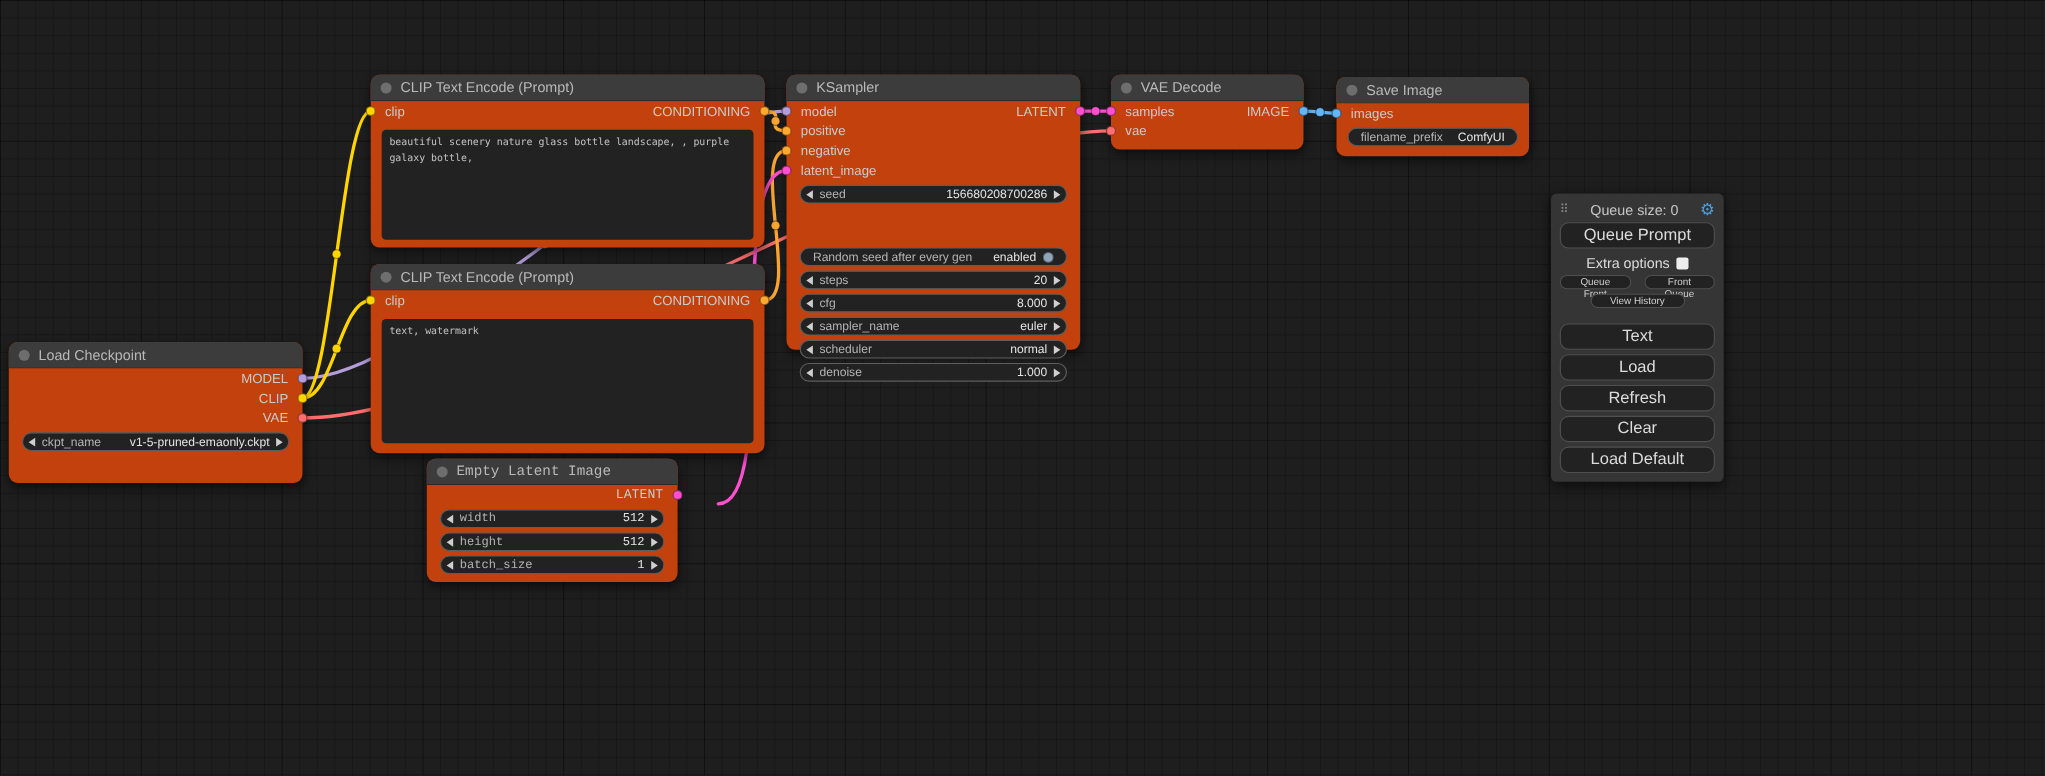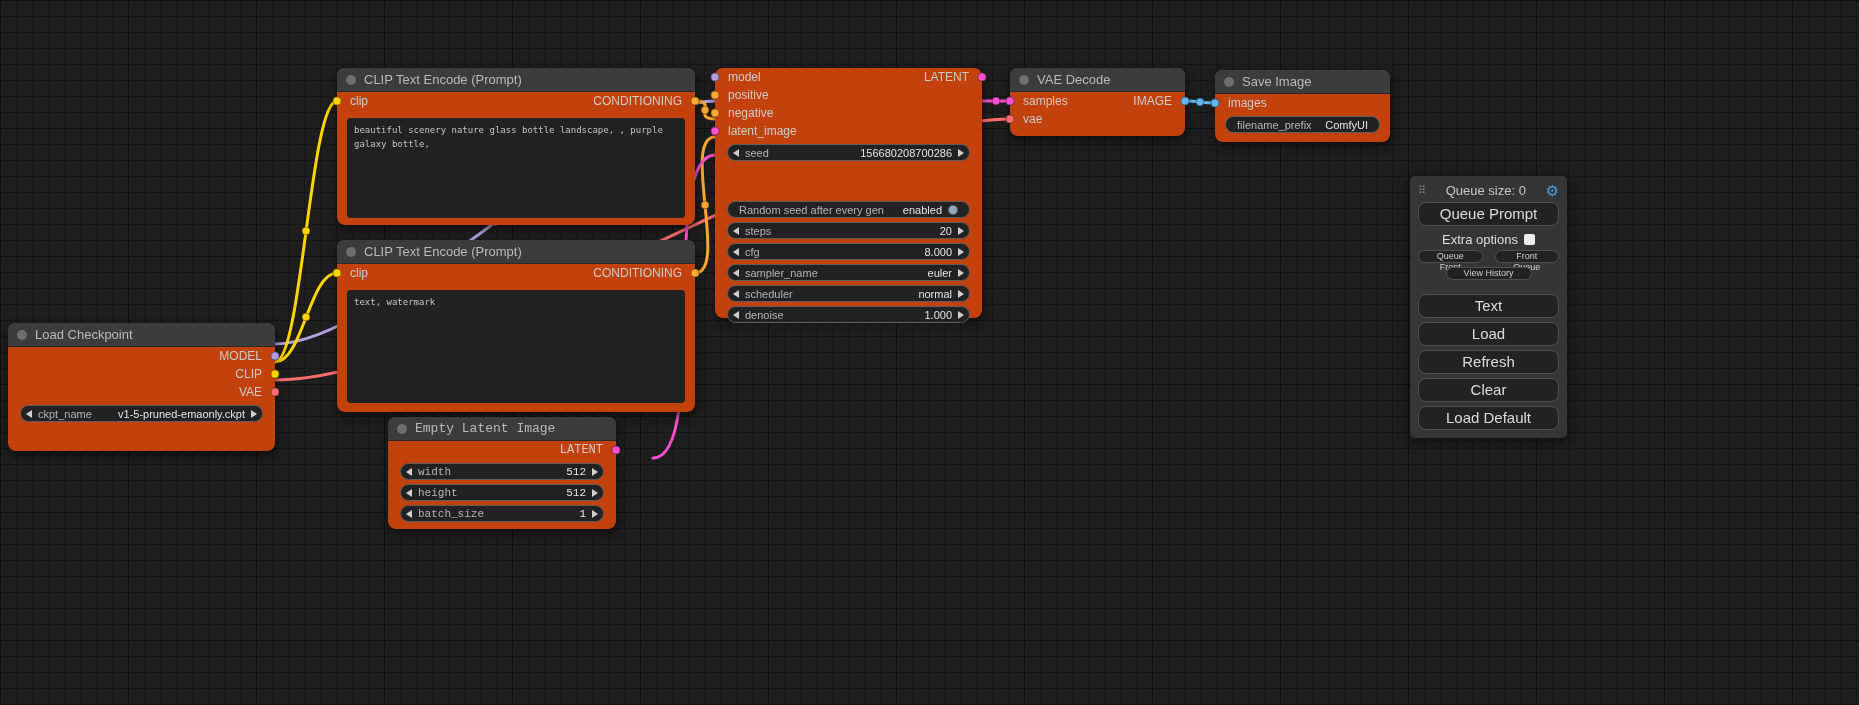--- a/index.html
+++ b/index.html
@@ -134,21 +134,21 @@
   <circle cx="306" cy="231" r="4" stroke="rgba(0,0,0,0.4)" fill="#ffd500"></circle>
   <circle cx="306" cy="317" r="4" stroke="rgba(0,0,0,0.4)" fill="#ffd500"></circle>
   <circle cx="642" cy="249" r="4" stroke="rgba(0,0,0,0.4)" fill="#ff6e6e"></circle>
   <circle cx="705" cy="110" r="4" stroke="rgba(0,0,0,0.4)" fill="#ffa931"></circle>
   <circle cx="705" cy="205" r="4" stroke="rgba(0,0,0,0.4)" fill="#ffa931"></circle>
   <circle cx="684" cy="306" r="4" stroke="rgba(0,0,0,0.4)" fill="#ff4fd1"></circle>
   <circle cx="996" cy="101" r="4" stroke="rgba(0,0,0,0.4)" fill="#ff4fd1"></circle>
   <circle cx="1200" cy="102" r="4" stroke="rgba(0,0,0,0.4)" fill="#64b5f6"></circle>
 </svg>
 
-<div class="node" style="left:8px;top:323px;width:267px;height:128px;">
+<div class="node" style="left:8px;top:311px;width:267px;height:128px;">
   <div class="node-title">
     <span class="title-dot"></span>
     <span>Load Checkpoint</span>
   </div>
   <div class="slot-row right">
     <span>MODEL</span>
     <span class="slot-dot out" style="background: rgb(179, 157, 219);"></span>
   </div>
   <div class="slot-row right">
     <span>CLIP</span>
@@ -217,20 +217,24 @@
   </div>
   <div class="widget">
     <span class="warrow left"></span>
     <span class="wlabel">batch_size</span>
     <span class="wvalue">1</span>
     <span class="warrow right"></span>
   </div>
 </div>
 
 <div class="node" style="left:715px;top:68px;width:267px;height:250px;">
+  <div class="node-title">
+    <span class="title-dot"></span>
+    <span>KSampler</span>
+  </div>
   <div class="slot-row">
     <span>model</span>
     <span>LATENT</span>
     <span class="slot-dot in" style="background: rgb(179, 157, 219);"></span>
     <span class="slot-dot out" style="background: rgb(255, 79, 209);"></span>
   </div>
   <div class="slot-row">
     <span>positive</span>
     <span class="slot-dot in" style="background: rgb(255, 169, 49);"></span>
   </div>

